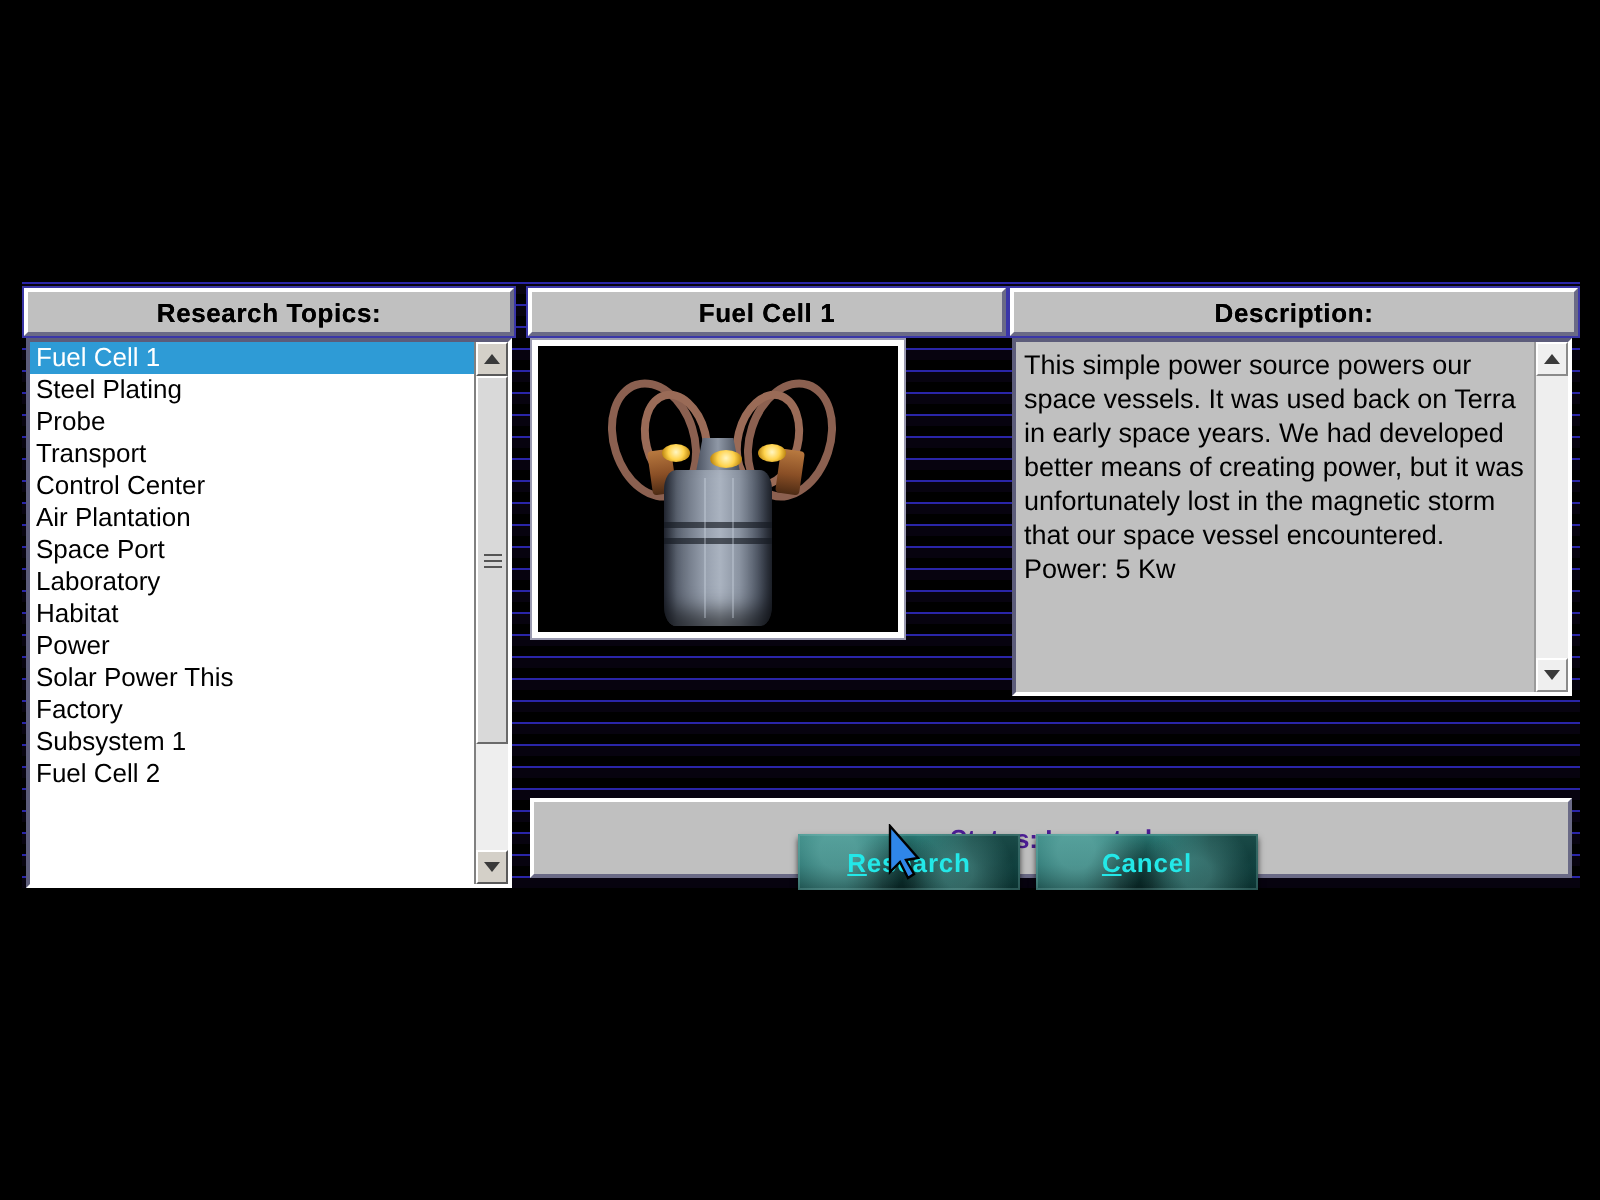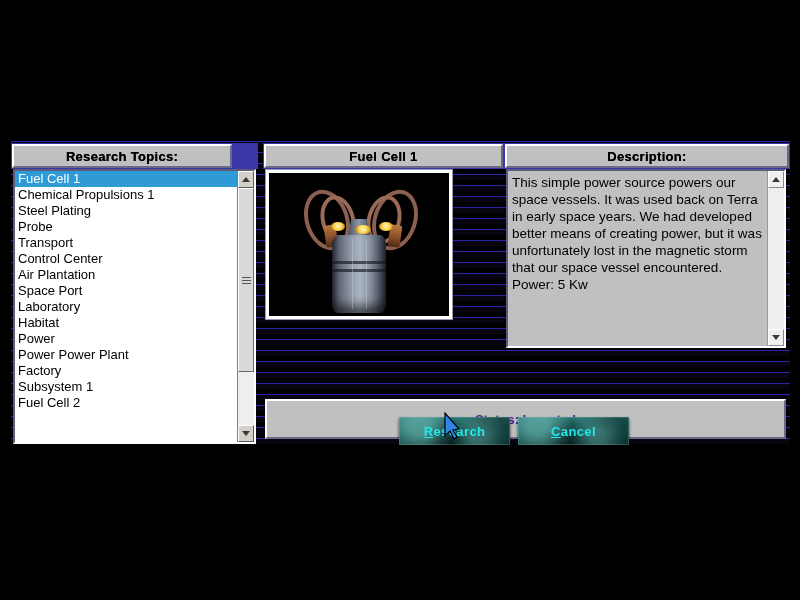--- a/index.html
+++ b/index.html
@@ -329,45 +329,44 @@
   }
 </style>
 </head>
 <body>
 
 <div id="screen">
 
   <div id="stripes"></div>
 
   <div class="caption-wrap" style="left:11px; top:143px; width:247px; height:26px;">
-    <div class="caption" style="left:0; top:0; width:220px; height:24px; position:relative;">Research Topics:</div>
+    <div class="caption" style="left:0; top:0; width:245px; height:24px; position:relative;">Research Topics:</div>
   </div>
 
   <div class="caption-wrap" style="left:263px; top:143px; width:241px; height:26px;">
     <div class="caption" style="left:0; top:0; width:239px; height:24px; position:relative;">Fuel Cell 1</div>
   </div>
 
   <div class="caption-wrap" style="left:504px; top:143px; width:286px; height:26px;">
     <div class="caption" style="left:0; top:0; width:284px; height:24px; position:relative;">Description:</div>
   </div>
 
   <div id="list-wrap">
     <div id="list">
         <div class="list-item selected">Fuel Cell 1</div>
-        <div class="list-item">Chemical Propulsions 1</div>
         <div class="list-item">Steel Plating</div>
         <div class="list-item">Probe</div>
         <div class="list-item">Transport</div>
         <div class="list-item">Control Center</div>
         <div class="list-item">Air Plantation</div>
         <div class="list-item">Space Port</div>
         <div class="list-item">Laboratory</div>
         <div class="list-item">Habitat</div>
         <div class="list-item">Power</div>
-        <div class="list-item">Power Power Plant</div>
+        <div class="list-item">Solar Power This</div>
         <div class="list-item">Factory</div>
         <div class="list-item">Subsystem 1</div>
         <div class="list-item">Fuel Cell 2</div>
       </div>
     <div class="vscroll">
       <div class="sb-btn">
         <span class="arrow-up"></span>
       </div>
       <div class="sb-track">
         <div class="sb-thumb" style="top:0px; height:184px;">

